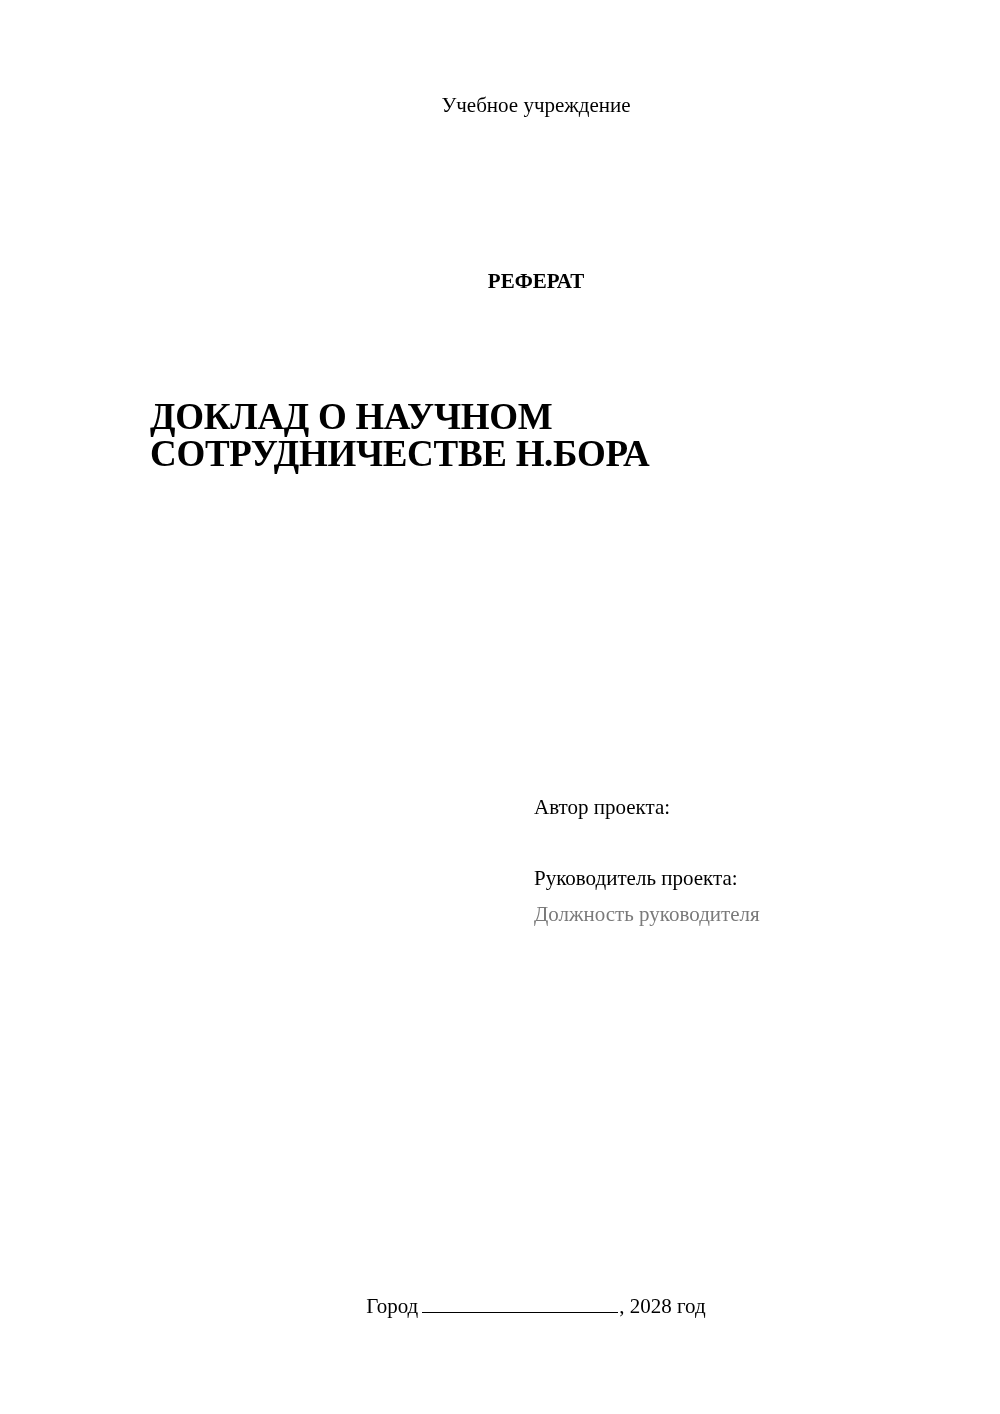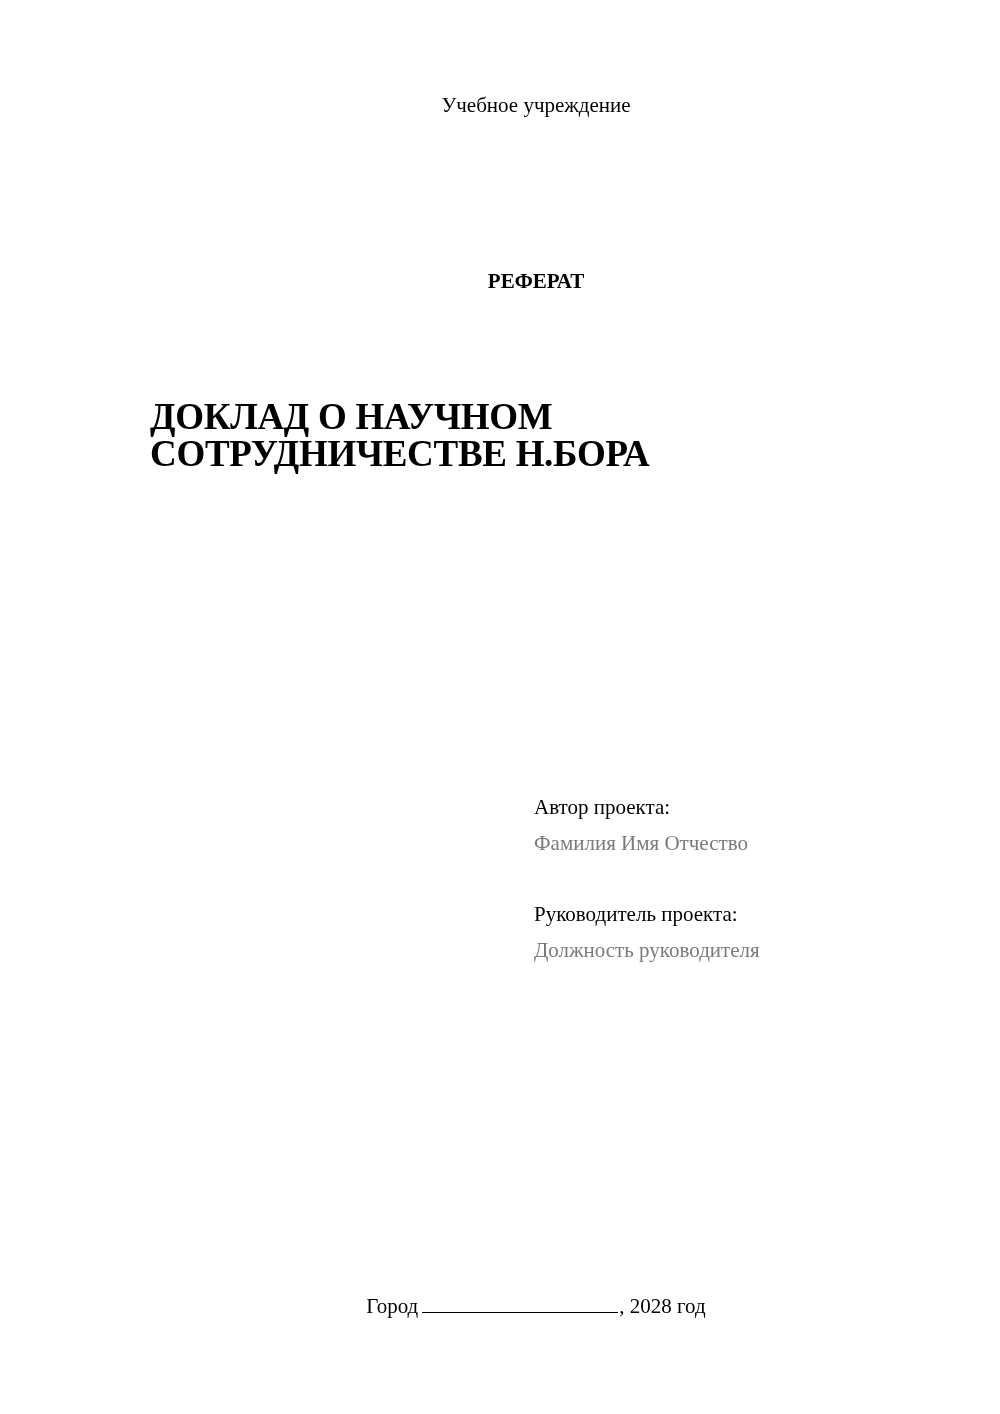--- a/index.html
+++ b/index.html
@@ -25,21 +25,20 @@
 
 <div class="abs doctype">РЕФЕРАТ</div>
 
 <div class="abs title">
   <span>ДОКЛАД О НАУЧНОМ</span>
   <span>СОТРУДНИЧЕСТВЕ Н.БОРА</span>
 </div>
 
 <div class="abs info">
   <span class="label">Автор проекта:</span>
-  <span class="ph">Фамилия Имя Отчество</span>
   <div class="gap"></div>
   <span class="label">Руководитель проекта:</span>
   <span class="ph">Должность руководителя</span>
 </div>
 
 <div class="abs footer">
   <span>Город</span><span class="blank"></span><span>, 2028 год</span>
 </div>
 
 </body></html>

